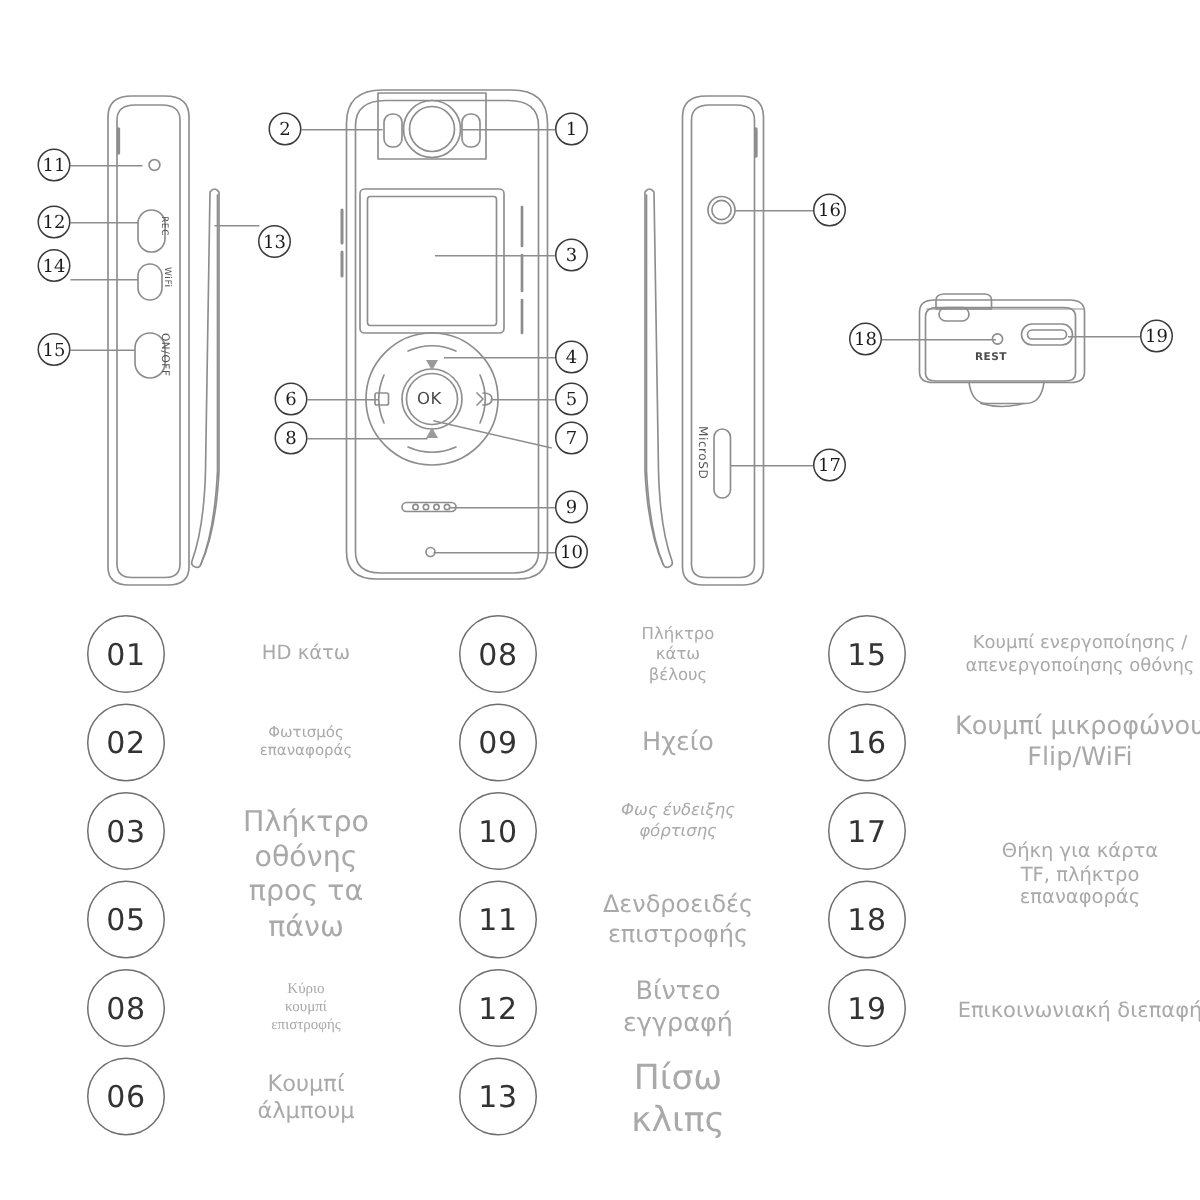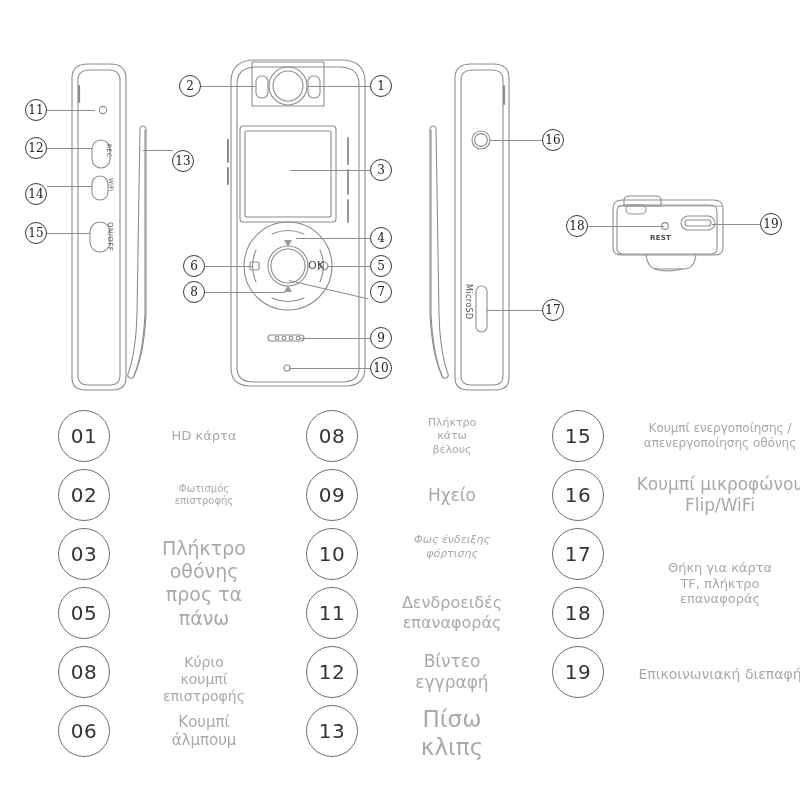--- a/index.html
+++ b/index.html
@@ -139,21 +139,21 @@
           <path d="M646 255 q2 14 12 14 h26 q10 0 12 -14"></path>
           <path d="M654 269 q14 4 28 0"></path>
         </g>
 
       </g>
     </svg>
 
     <div class="vlabel" style="left:113px;top:144px;transform:rotate(90deg);transform-origin:0 0;">REC</div>
     <div class="vlabel" style="left:115px;top:178px;transform:rotate(90deg);transform-origin:0 0;">WiFi</div>
     <div class="vlabel" style="left:114px;top:222px;transform:rotate(90deg);transform-origin:0 0;font-size:7px;">ON/OFF</div>
-    <div style="position:absolute;left:278px;top:259px;font-size:11px;color:#4a4a4a;letter-spacing:.3px;margin-left:30px;">OK</div>
+    <div style="position:absolute;left:278px;top:259px;font-size:11px;color:#4a4a4a;letter-spacing:.3px;">OK</div>
     <div class="vlabel" style="left:473px;top:284px;transform:rotate(90deg);transform-origin:0 0;font-size:8px;">MicroSD</div>
     <div style="position:absolute;left:650px;top:234px;font-size:7px;color:#4a4a4a;font-weight:bold;letter-spacing:.3px;">REST</div>
 
     <div class="lead" style="left:47px;top:110px;width:48px;"></div>
     <div class="lead" style="left:47px;top:148px;width:45px;"></div>
     <div class="lead" style="left:47px;top:186px;width:45px;"></div>
     <div class="lead" style="left:47px;top:233px;width:43px;"></div>
     <div class="lead" style="left:143px;top:150px;width:30px;"></div>
     <div class="lead" style="left:201px;top:86px;width:54px;"></div>
     <div class="lead" style="left:308px;top:86px;width:62px;"></div>
@@ -165,21 +165,21 @@
     <div class="lead" style="left:205px;top:292px;width:80px;"></div>
     <div class="lead" style="left:300px;top:338px;width:70px;"></div>
     <div class="lead" style="left:289px;top:368px;width:81px;"></div>
     <div class="lead" style="left:490px;top:140px;width:52px;"></div>
     <div class="lead" style="left:487px;top:310px;width:55px;"></div>
     <div class="lead" style="left:588px;top:226px;width:76px;"></div>
     <div class="lead" style="left:712px;top:224px;width:48px;"></div>
 
     <div class="cal" style="left:25px;top:99px;">11</div>
     <div class="cal" style="left:25px;top:137px;">12</div>
-    <div class="cal" style="left:25px;top:183px;text-align:center;">14</div>
+    <div class="cal" style="left:25px;top:166px;text-align:center;">14</div>
     <div class="cal" style="left:25px;top:222px;">15</div>
     <div class="cal" style="left:172px;top:150px;">13</div>
     <div class="cal" style="left:179px;top:75px;">2</div>
     <div class="cal" style="left:370px;top:75px;">1</div>
     <div class="cal" style="left:370px;top:159px;">3</div>
     <div class="cal" style="left:370px;top:227px;">4</div>
     <div class="cal" style="left:370px;top:255px;">5</div>
     <div class="cal" style="left:183px;top:255px;">6</div>
     <div class="cal" style="left:370px;top:281px;">7</div>
     <div class="cal" style="left:183px;top:281px;">8</div>
@@ -188,36 +188,36 @@
     <div class="cal" style="left:542px;top:129px;">16</div>
     <div class="cal" style="left:542px;top:299px;">17</div>
     <div class="cal" style="left:566px;top:215px;">18</div>
     <div class="cal" style="left:760px;top:213px;">19</div>
   </div>
 
   <div class="legend">
     <div class="lcol c1" id="col0">
         <div class="lrow" style="top: 18px;">
           <div class="circ">01</div>
-          <div class="ltext" style="font-size: 13px; top: 18.07px;">HD κάρτα</div>
+          <div class="ltext" style="font-size: 13px; top: 18.07px;">HD κάτω</div>
         </div>
         <div class="lrow" style="top: 77px;">
           <div class="circ">02</div>
           <div class="ltext" style="font-size: 10px; top: 13.8px;">Φωτισμός
-επιστροφής</div>
+επαναφοράς</div>
         </div>
         <div class="lrow" style="top: 136px;">
           <div class="circ">03</div>
         </div>
         <div class="lrow" style="top: 195px;">
           <div class="circ">05</div>
         </div>
         <div class="lrow" style="top: 254px;">
           <div class="circ">08</div>
-          <div class="ltext" style="font-size: 14px; top: 7.7px;">Κύριο
+          <div class="ltext" style="font-size: 10px; top: 7.7px; font-family: Liberation Serif, serif;">Κύριο
 κουμπί
 επιστροφής</div>
         </div>
         <div class="lrow" style="top: 313px;">
           <div class="circ">06</div>
           <div class="ltext" style="font-size: 15px; top: 7.7px;">Κουμπί
 άλμπουμ</div>
         </div>
         <div class="ltext" style="font-size: 19px; position: absolute; top: 145.14px;">Πλήκτρο
 οθόνης
@@ -236,21 +236,21 @@
           <div class="ltext" style="font-size: 17px; top: 15.63px;">Ηχείο</div>
         </div>
         <div class="lrow" style="top: 136px;">
           <div class="circ">10</div>
           <div class="ltext" style="font-size: 11px; top: 5.26px; font-style: italic;">Φως ένδειξης
 φόρτισης</div>
         </div>
         <div class="lrow" style="top: 195px;">
           <div class="circ">11</div>
           <div class="ltext" style="font-size: 16px; top: 6.48px;">Δενδροειδές
-επαναφοράς</div>
+επιστροφής</div>
         </div>
         <div class="lrow" style="top: 254px;">
           <div class="circ">12</div>
           <div class="ltext" style="font-size: 17px; top: 5.26px;">Βίντεο
 εγγραφή</div>
         </div>
         <div class="lrow" style="top: 313px;">
           <div class="circ">13</div>
           <div class="ltext" style="font-size: 23px; top: 0.38px;">Πίσω
 κλιπς</div>

